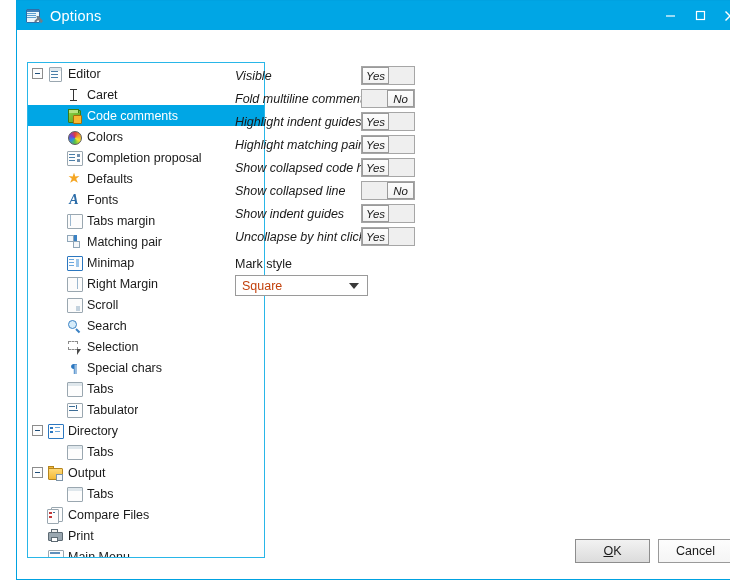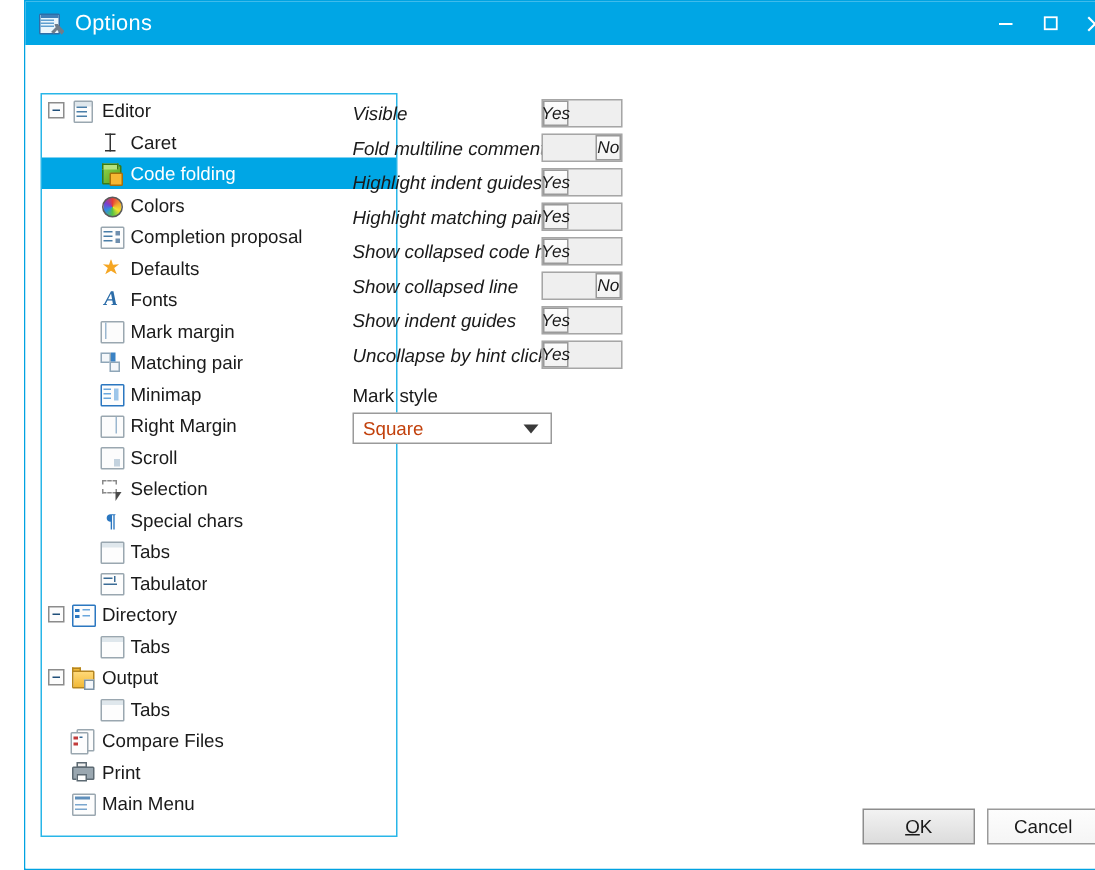--- a/index.html
+++ b/index.html
@@ -172,21 +172,21 @@
   
   .options{position:absolute;left:218px;top:34px;width:300px;}
   .opt-row{height:23px;display:flex;align-items:center;margin-bottom:0px;font-style:italic;}
   .opt-label{width:126px;font-size:12.5px;color:#1a1a1a;white-space:nowrap;}
   .toggle{
     width:54px;height:19px;box-sizing:border-box;
     border:1px solid #a6a6a6;background:#efefef;
     display:flex;align-items:stretch;position:relative;
   }
   .toggle .knob{
-    width:17px;box-sizing:border-box;
+    width:27px;box-sizing:border-box;
     background:linear-gradient(#fdfdfd,#f2f2f2);
     border:1px solid #9a9a9a;
     display:flex;align-items:center;justify-content:center;
     font-size:11.5px;color:#1a1a1a;
   }
   .toggle.on .knob{margin-right:auto;}
   .toggle.off .knob{margin-left:auto;}
   .field-label{font-size:12.5px;color:#1a1a1a;margin-top:9px;margin-bottom:4px;}
   .combo{
     width:133px;height:21px;box-sizing:border-box;
@@ -267,21 +267,21 @@
           <span class="lbl">Caret</span>
         </div>
         <div class="tree-row sel">
           <span class="indent" style="width: 19px;"></span>
           <span class="twisty blank"></span>
           <span class="ico">
             <span class="cube"></span>
             <span class="cube-top"></span>
             <span class="badge"></span>
           </span>
-          <span class="lbl">Code folding</span>
+          <span class="lbl">Code comments</span>
         </div>
         <div class="tree-row">
           <span class="indent" style="width: 19px;"></span>
           <span class="twisty blank"></span>
           <span class="ico">
             <span class="wheel"></span>
           </span>
           <span class="lbl">Colors</span>
         </div>
         <div class="tree-row">
@@ -311,21 +311,21 @@
           </span>
           <span class="lbl">Fonts</span>
         </div>
         <div class="tree-row">
           <span class="indent" style="width: 19px;"></span>
           <span class="twisty blank"></span>
           <span class="ico">
             <span class="page" style="left:1px;width:14px;background:#fcfcfc"></span>
             <span class="sq" style="left:4px;top:2px;width:1px;height:11px;background:#9bb7cf"></span>
           </span>
-          <span class="lbl">Mark margin</span>
+          <span class="lbl">Tabs margin</span>
         </div>
         <div class="tree-row">
           <span class="indent" style="width: 19px;"></span>
           <span class="twisty blank"></span>
           <span class="ico">
             <span class="sq" style="left:1px;top:1px;width:7px;height:7px;background:#f4f7fa;border:1px solid #8fa6b8;box-sizing:border-box"></span>
             <span class="sq" style="left:7px;top:7px;width:7px;height:7px;background:#f4f7fa;border:1px solid #8fa6b8;box-sizing:border-box"></span>
             <span class="sq" style="left:8px;top:1px;width:3px;height:6px;background:#3b82c4"></span>
           </span>
           <span class="lbl">Matching pair</span>
@@ -350,20 +350,29 @@
           <span class="lbl">Right Margin</span>
         </div>
         <div class="tree-row">
           <span class="indent" style="width: 19px;"></span>
           <span class="twisty blank"></span>
           <span class="ico">
             <span class="page" style="left:1px;width:14px;background:#fcfcfc"></span>
             <span class="sq" style="left:10px;top:9px;width:4px;height:5px;background:#c3d2de"></span>
           </span>
           <span class="lbl">Scroll</span>
+        </div>
+        <div class="tree-row">
+          <span class="indent" style="width: 19px;"></span>
+          <span class="twisty blank"></span>
+          <span class="ico">
+            <span class="magnifier"></span>
+            <span class="magnifier-h"></span>
+          </span>
+          <span class="lbl">Search</span>
         </div>
         <div class="tree-row">
           <span class="indent" style="width: 19px;"></span>
           <span class="twisty blank"></span>
           <span class="ico">
             <span class="dashsel"></span>
             <span class="cursor"></span>
           </span>
           <span class="lbl">Selection</span>
         </div>

